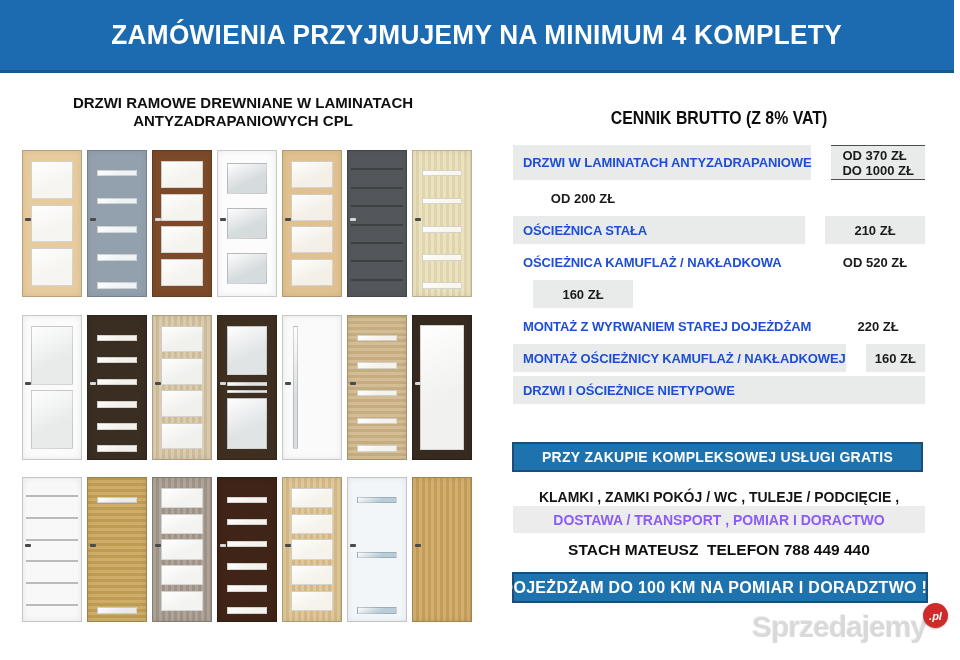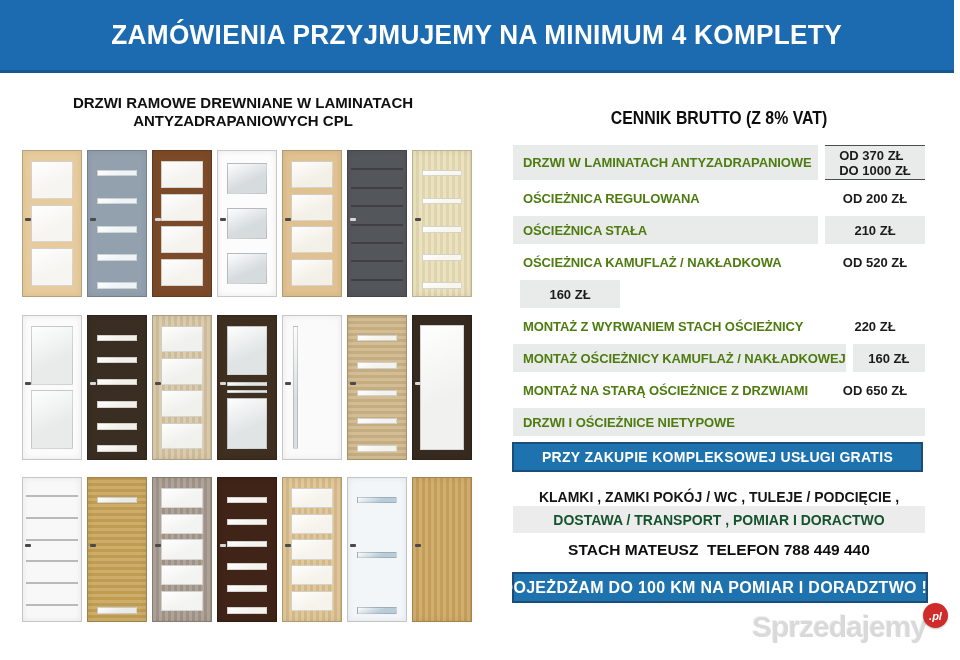--- a/index.html
+++ b/index.html
@@ -47,45 +47,45 @@
   .pricing-title{
     position:absolute;left:513px;top:108px;width:412px;margin:0;
     text-align:center;font-size:18px;font-weight:bold;color:#0d0d0d;
     transform:scaleX(.88);
   }
   .price-table{position:absolute;left:513px;top:145px;width:412px;}
   .price-row{display:flex;height:28px;margin-bottom:4px;}
   .price-row.tall{height:35px;}
   .price-row .label{
     flex:1;display:flex;align-items:center;padding-left:10px;
-    font-size:13px;font-weight:bold;color:#4d7c0f;letter-spacing:-.1px;white-space:nowrap;
+    font-size:13px;font-weight:bold;color:#1d4ed8;letter-spacing:-.1px;white-space:nowrap;
   }
   .price-row .price{
-    width:100px;margin-left:7px;display:flex;align-items:center;justify-content:center;
+    width:100px;margin-left:20px;display:flex;align-items:center;justify-content:center;
     font-size:13px;font-weight:bold;color:#1b1b1b;box-sizing:border-box;
   }
   .price-row .price .lines{text-align:left;line-height:15px;}
   .price-row.shaded .label,.price-row.shaded .price{background:#e9eaea;}
   .price-row .price.boxed{border-top:1px solid #4d4d4d;border-bottom:1px solid #4d4d4d;}
   .cta{
     position:absolute;left:512px;width:411px;box-sizing:border-box;
     background:#1e72ae;border:2px solid #1b4d7b;
     display:flex;align-items:center;justify-content:center;
     color:#fff;font-weight:bold;letter-spacing:.3px;white-space:nowrap;
   }
   #gratis-banner{top:442px;height:30px;font-size:14px;}
   #travel-banner{top:572px;height:31px;width:416px;font-size:16px;}
   .extras-line1{
     position:absolute;left:513px;top:489px;width:412px;
     text-align:center;font-size:14px;font-weight:bold;color:#141414;white-space:nowrap;
   }
   .extras-band{
     position:absolute;left:513px;top:506px;width:412px;height:27px;background:#ececec;
     display:flex;align-items:center;justify-content:center;
-    font-size:14px;font-weight:bold;color:#14532d;white-space:nowrap;
+    font-size:14px;font-weight:bold;color:#8b5cf6;white-space:nowrap;
   }
   .contact{
     position:absolute;left:513px;top:541px;width:412px;
     text-align:center;font-size:15.5px;font-weight:bold;color:#0e0e0e;white-space:pre;
   }
   
   .watermark{
     position:absolute;left:752px;top:610px;width:172px;text-align:right;
     font-size:30px;font-weight:bold;letter-spacing:-1px;color:#d9d9d9;
     text-shadow:1px 1px 0 #ffffff,-1px -1px 0 #efefef;
@@ -262,21 +262,20 @@
 
 <h2 class="pricing-title">CENNIK BRUTTO (Z 8% VAT)</h2>
 <div class="price-table" id="price-table">
     <div class="price-row shaded tall">
       <div class="label">DRZWI W LAMINATACH ANTYZADRAPANIOWE</div>
       <div class="price boxed">
         <div class="lines">OD 370 ZŁ<br>DO 1000 ZŁ</div>
       </div>
     </div>
     <div class="price-row">
-      <div class="label">OŚCIEŻNICA REGULOWANA</div>
       <div class="price">
         <div class="lines">OD 200 ZŁ</div>
       </div>
     </div>
     <div class="price-row shaded">
       <div class="label">OŚCIEŻNICA STAŁA</div>
       <div class="price">
         <div class="lines">210 ZŁ</div>
       </div>
     </div>
@@ -285,35 +284,29 @@
       <div class="price">
         <div class="lines">OD 520 ZŁ</div>
       </div>
     </div>
     <div class="price-row shaded">
       <div class="price">
         <div class="lines">160 ZŁ</div>
       </div>
     </div>
     <div class="price-row">
-      <div class="label">MONTAŻ Z WYRWANIEM STACH OŚCIEŻNICY</div>
+      <div class="label">MONTAŻ Z WYRWANIEM STAREJ DOJEŻDŻAM</div>
       <div class="price">
         <div class="lines">220 ZŁ</div>
       </div>
     </div>
     <div class="price-row shaded">
       <div class="label">MONTAŻ OŚCIEŻNICY KAMUFLAŻ / NAKŁADKOWEJ</div>
       <div class="price">
         <div class="lines">160 ZŁ</div>
-      </div>
-    </div>
-    <div class="price-row">
-      <div class="label">MONTAŻ NA STARĄ OŚCIEŻNICE Z DRZWIAMI</div>
-      <div class="price">
-        <div class="lines">OD 650 ZŁ</div>
       </div>
     </div>
     <div class="price-row shaded">
       <div class="label">DRZWI I OŚCIEŻNICE NIETYPOWE</div>
     </div>
   </div>
 
 <div class="cta" id="gratis-banner">PRZY ZAKUPIE KOMPLEKSOWEJ USŁUGI GRATIS</div>
 <div class="extras-line1">KLAMKI , ZAMKI POKÓJ / WC , TULEJE / PODCIĘCIE ,</div>
 <div class="extras-band">DOSTAWA / TRANSPORT , POMIAR I DORACTWO</div>

